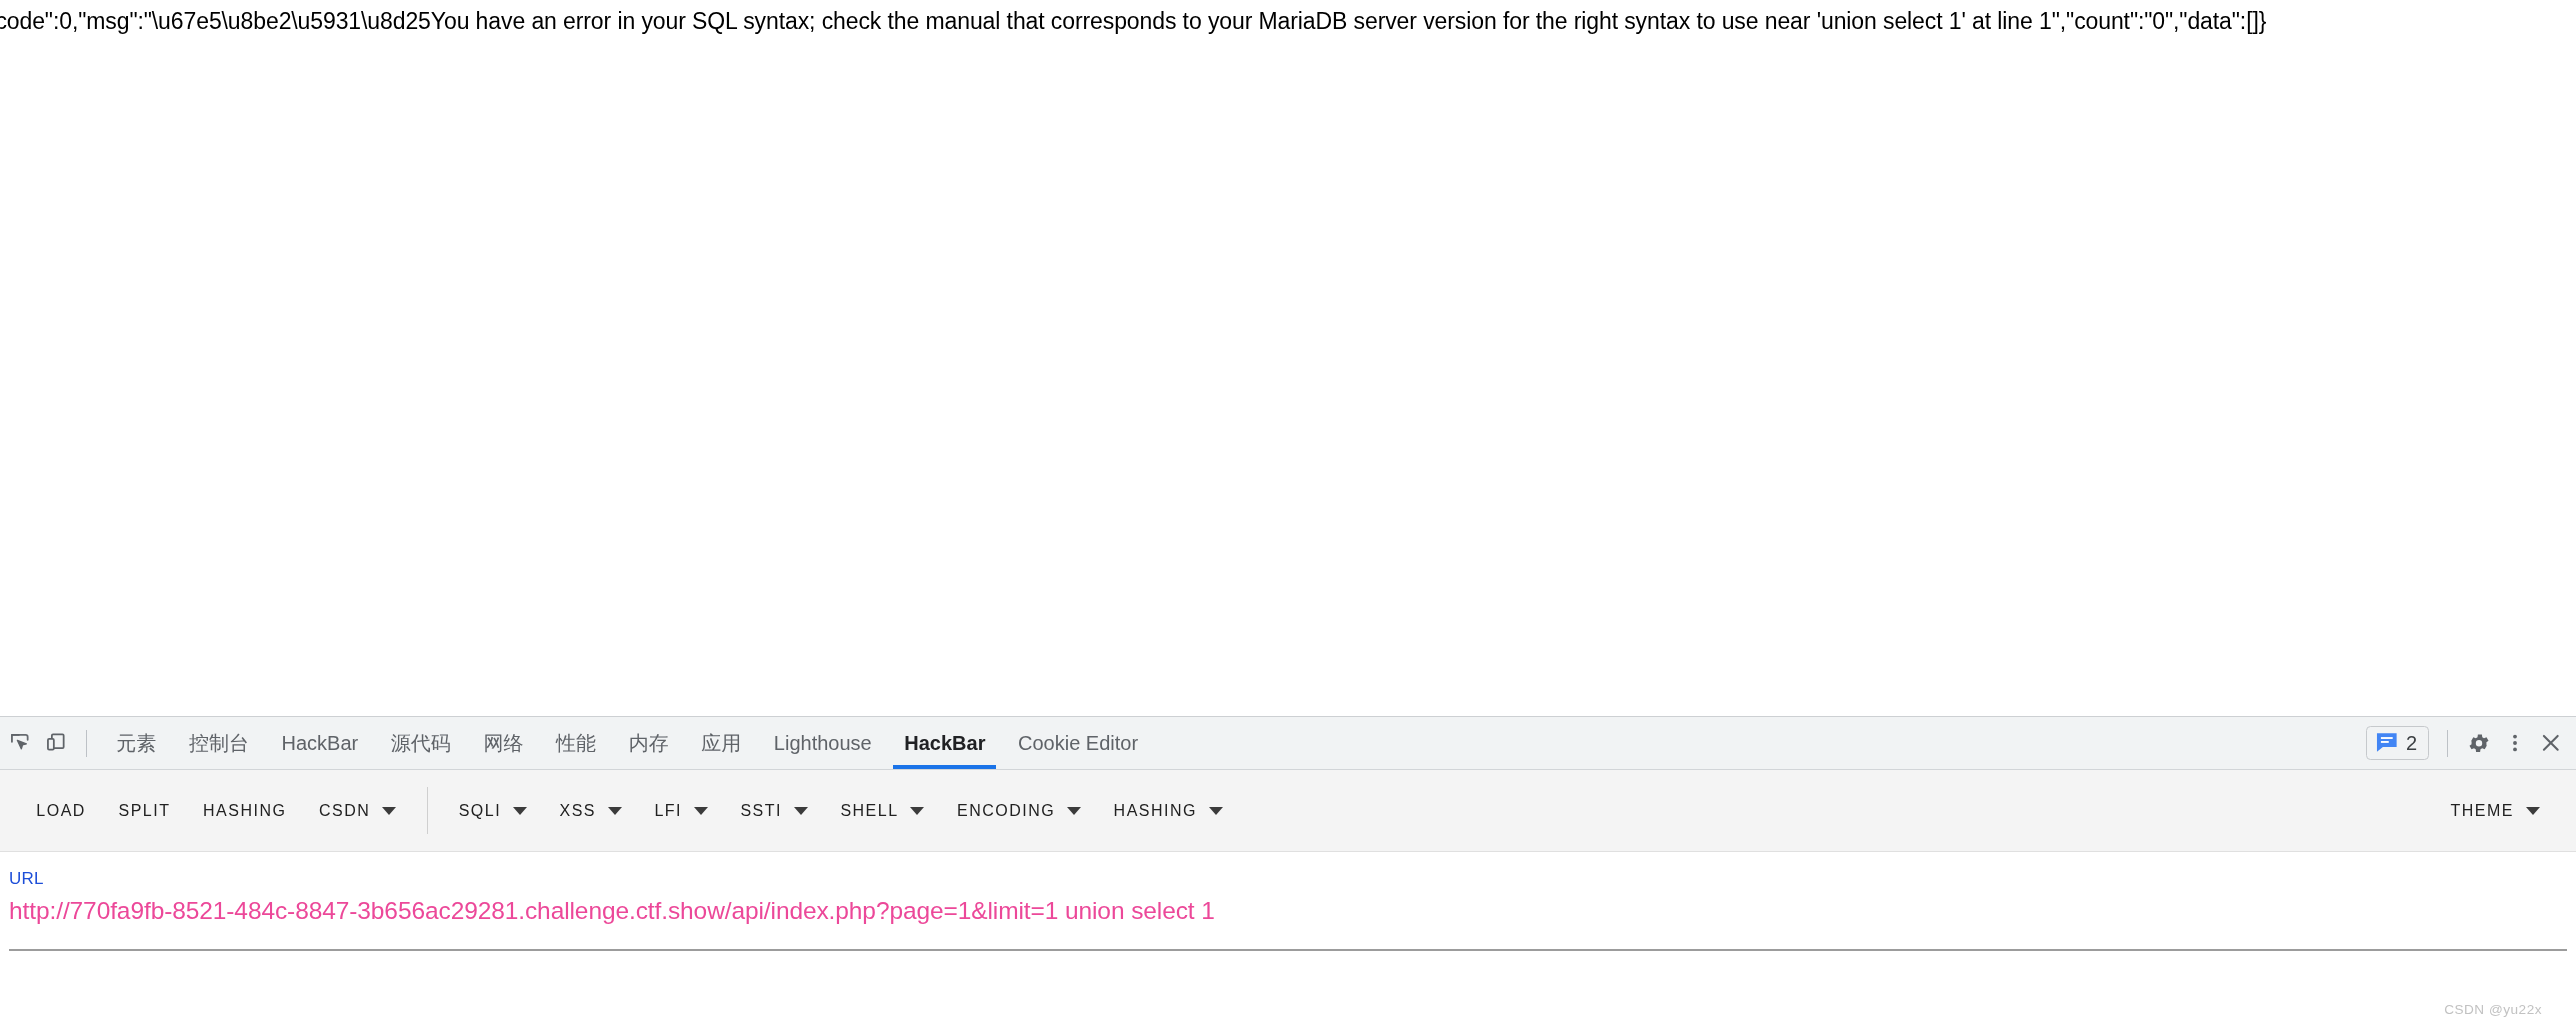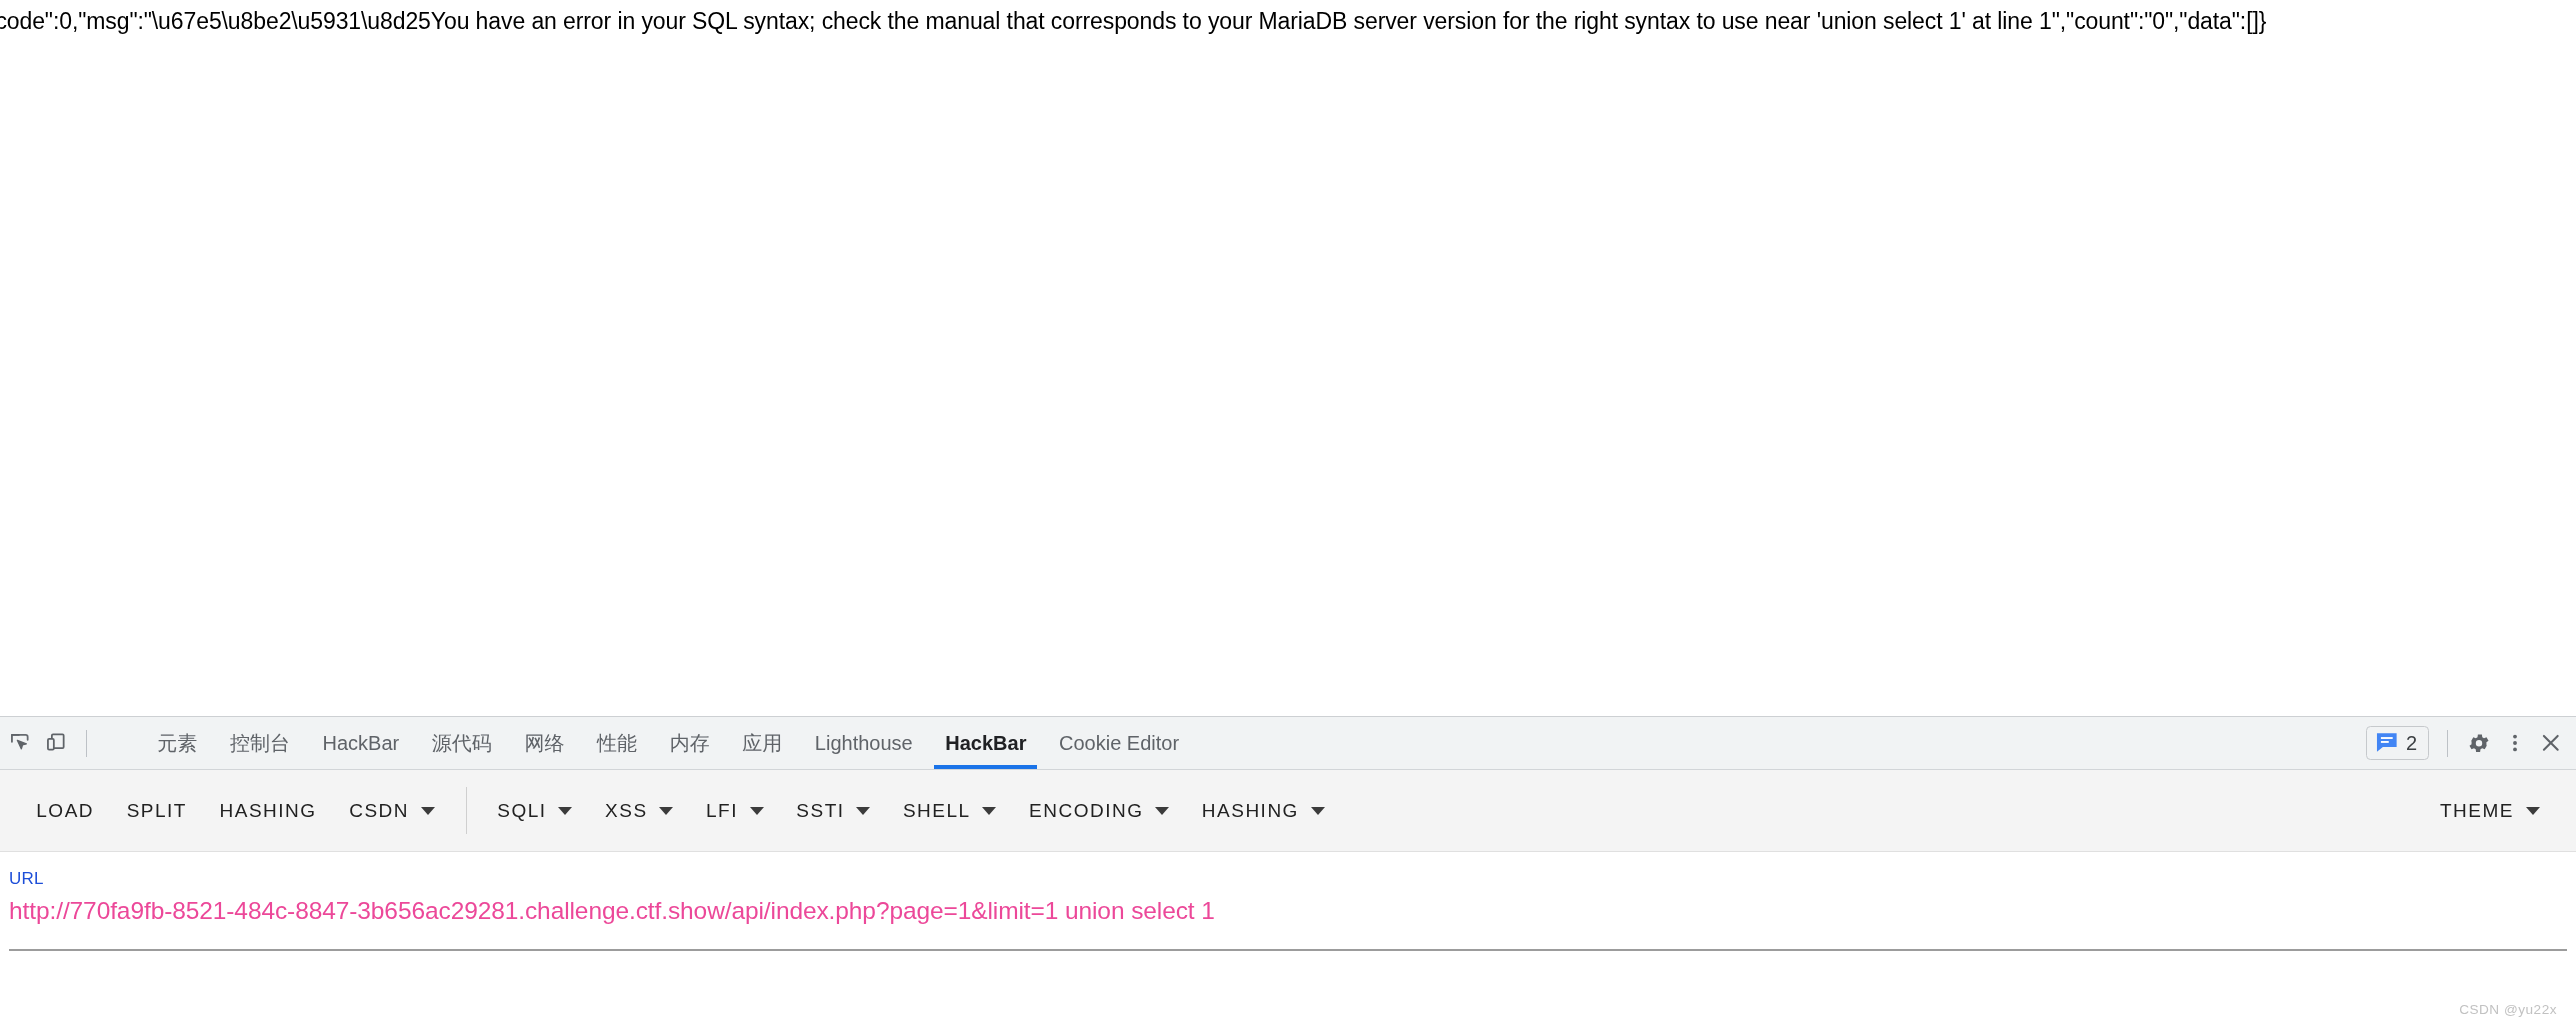--- a/index.html
+++ b/index.html
@@ -56,21 +56,20 @@
   }
 
   
   .dt-tabbar {
     height: 52px;
     display: flex;
     align-items: stretch;
     background: #f1f3f4;
     border-bottom: 0.9px solid #d2d5d8;
     flex: 0 0 auto;
-    gap: 41px;
   }
 
   .dt-tabbar-left {
     display: flex;
     align-items: center;
     padding-left: 1.8px;
   }
 
   .icon-btn {
     width: 36px;
@@ -172,21 +171,21 @@
   }
 
   .hb-btn {
     display: inline-flex;
     align-items: center;
     gap: 11.8px;
     background: transparent;
     border: none;
     cursor: pointer;
     font-family: "Liberation Sans", "DejaVu Sans", sans-serif;
-    font-size: 19px;
+    font-size: 16px;
     letter-spacing: 1.5px;
     color: #212121;
     padding: 11.8px 16.3px;
     border-radius: 3.6px;
     white-space: nowrap;
   }
 
   .caret {
     width: 0;
     height: 0;
@@ -240,21 +239,21 @@
     position: absolute;
     left: 9px;
     right: 9px;
     top: 97px;
     height: 1.8px;
     background: #9c9c9c;
   }
 
   .watermark {
     position: absolute;
-    right: 19px;
+    right: 34px;
     bottom: 6.4px;
     font-size: 13.6px;
     color: #c2c2c2;
     letter-spacing: 0.5px;
     user-select: none;
   }
 </style>
 </head>
 <body>
 

